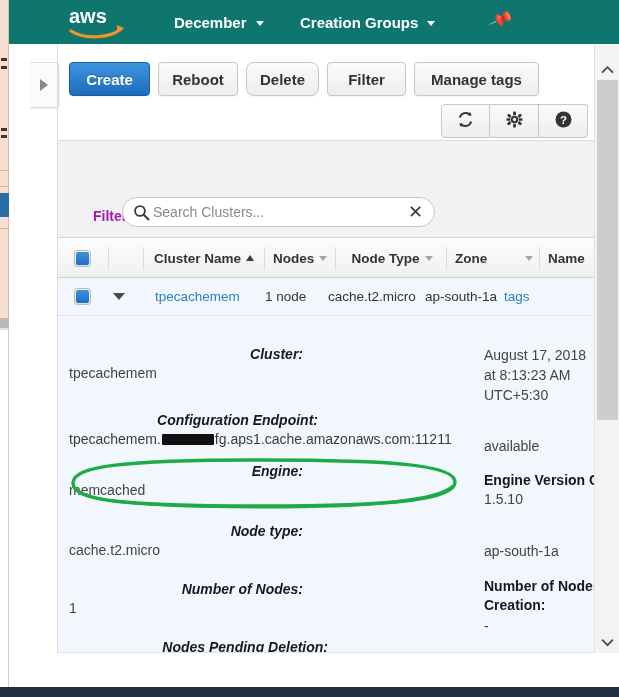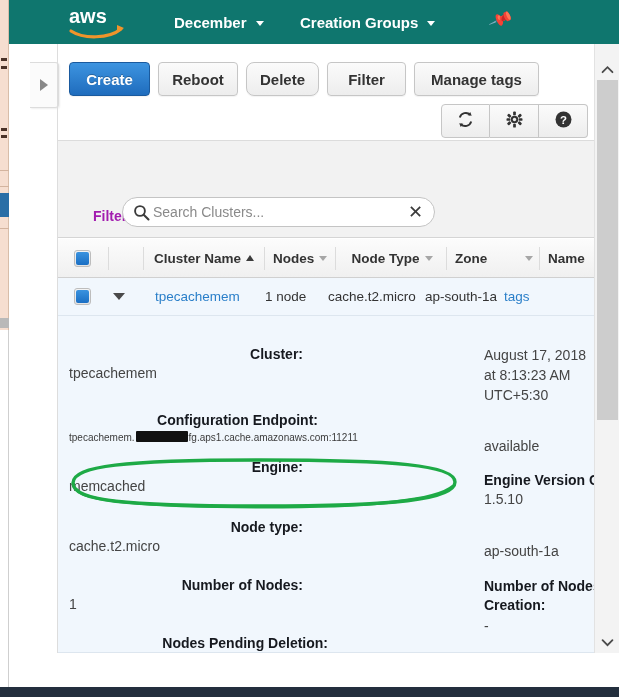--- a/index.html
+++ b/index.html
@@ -283,27 +283,27 @@
   }
   .dcol-left  { position: absolute; left: 0;   top: 0; width: 420px; }
   .dcol-right { position: absolute; left: 426px; top: 0; width: 160px; }
   .dlabel {
     font-size: 14px; font-weight: bold; color: #16191f;
     text-align: right; white-space: nowrap;
   }
   .dvalue {
     font-size: 14px; color: #444444; margin-top: 3px;
   }
-  .dcol-left .dlabel { padding-right: 175px; }
+  .dcol-left .dlabel { padding-right: 175px; font-style: italic; }
   .dcol-left .dvalue { padding-left: 11px; }
   .dcol-right .dlabel { padding-right: 0; }
   .dcol-right .dvalue { padding-left: 0; }
   .dfield { margin-bottom: 14px; }
 
-  #endpoint-value { font-size: 10px; color: #3b3b3b; white-space: nowrap; }
+  #endpoint-value { font-size: 14px; color: #3b3b3b; white-space: nowrap; }
   .redact {
     display: inline-block;
     width: 52px; height: 11px;
     background: #111111;
     vertical-align: -1px;
     margin: 0 1px;
     border-radius: 1px;
   }
 
   

